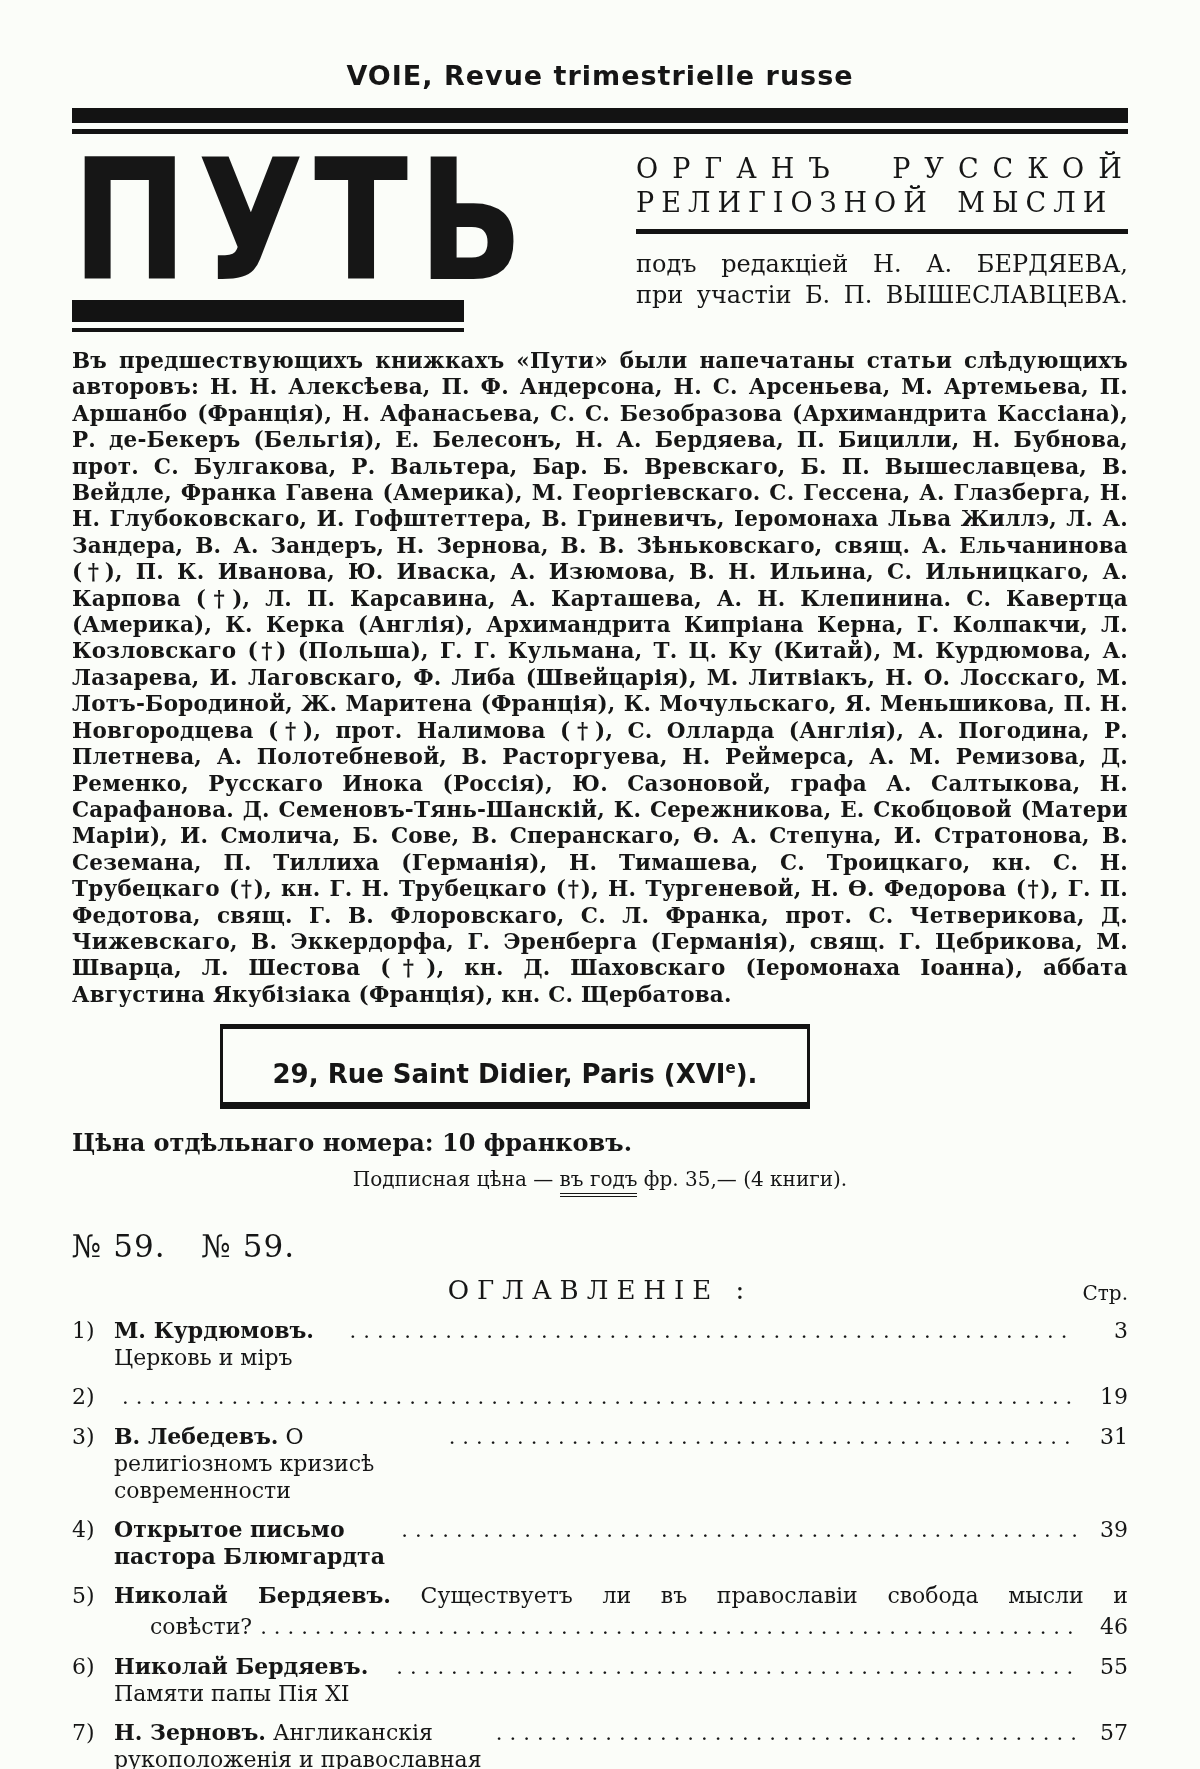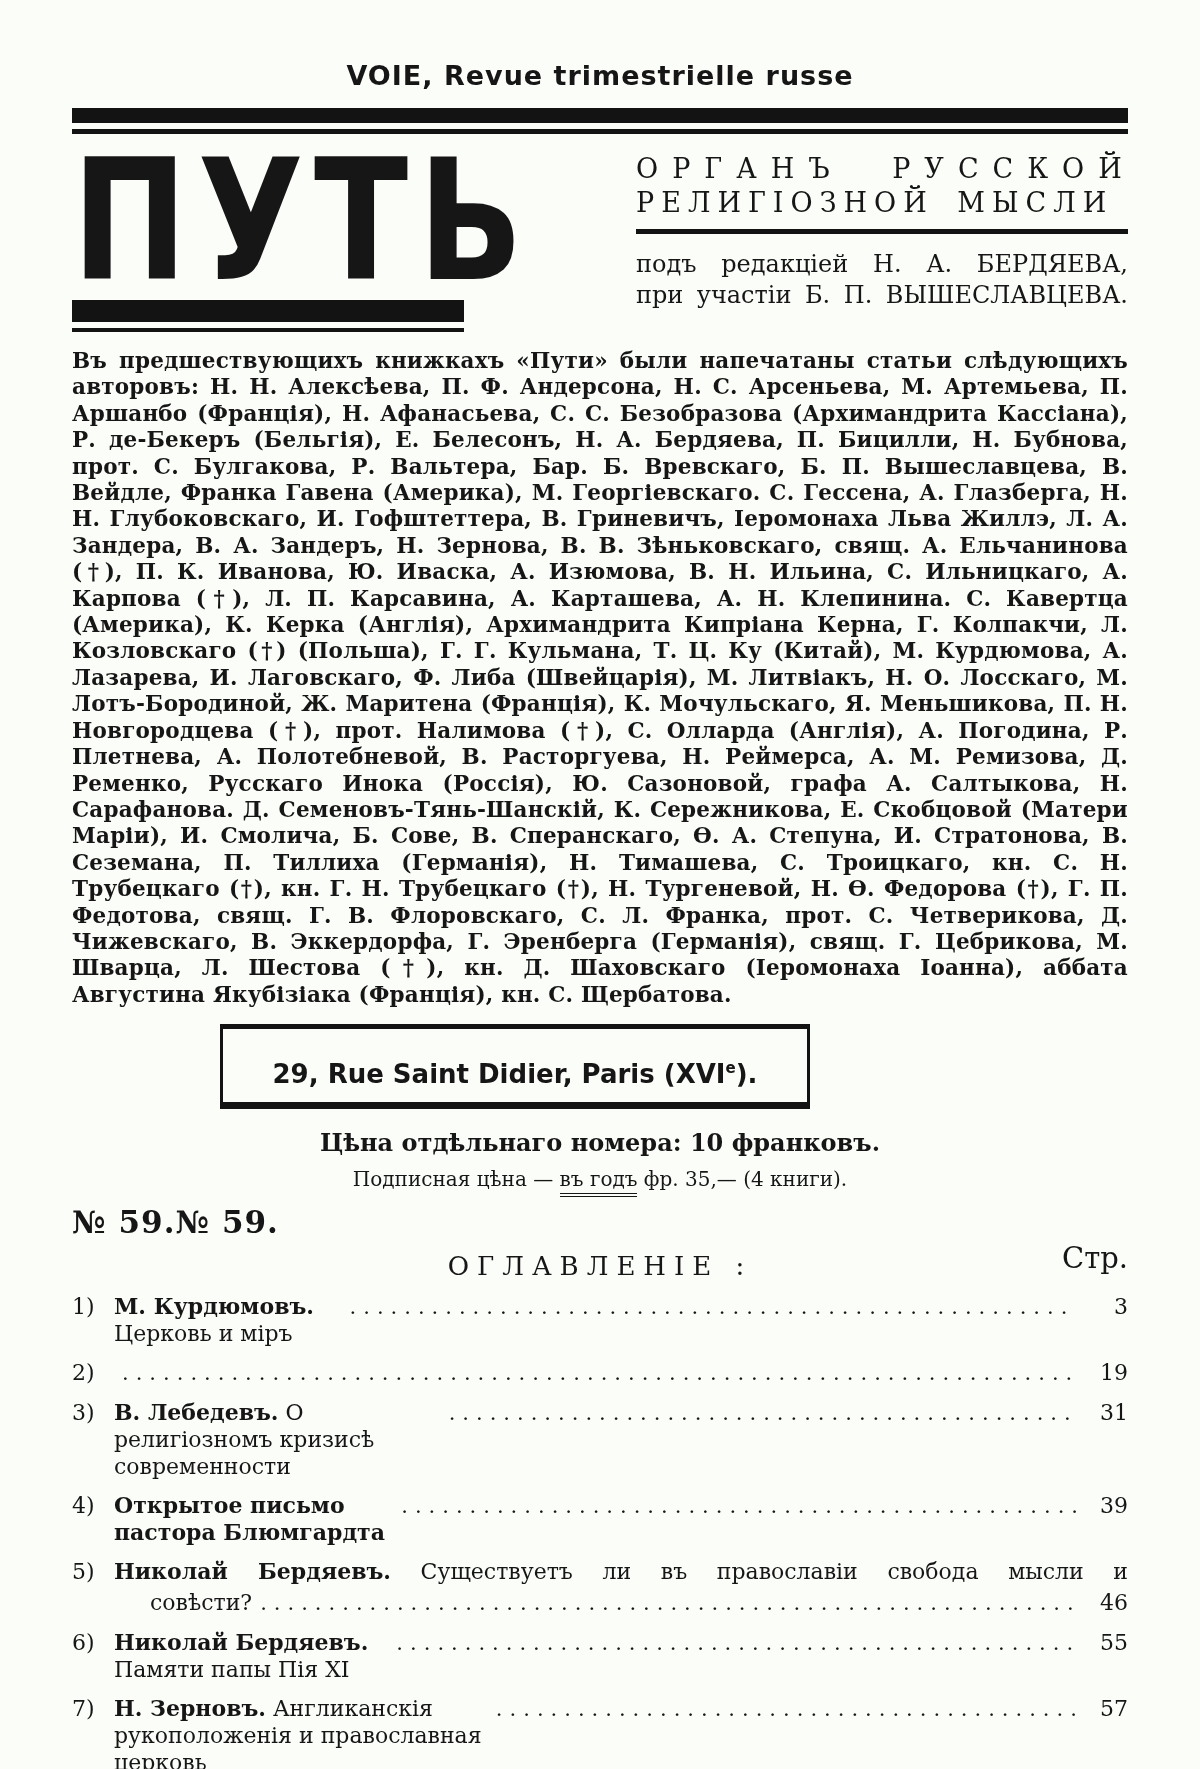--- a/index.html
+++ b/index.html
@@ -72,42 +72,43 @@
   .address-label { font-size:24px; line-height:28px; letter-spacing:7px; }
   .address-value {
     margin-top:11px;
     font-family:"DejaVu Sans","Liberation Sans",sans-serif;
     font-weight:bold; font-size:26px; line-height:30px;
   }
   .address-value sup { font-size:15px; }
 
   
   .price1 {
-    margin-top:20px; text-align:center;
+    margin-top:20px; text-align:left;
     font-weight:700; font-size:24px; line-height:28px;
   }
   .price2 { margin-top:7px; text-align:center; font-size:20px; line-height:30px; }
   .dbl-underline {
     border-bottom:4px double #161616;
     padding-bottom:2px;
   }
 
   
   .issue-line {
-    margin-top:10px;
+    margin-top:34px;
     display:flex; align-items:baseline;
-    font-weight:700; font-size:31px; line-height:36px;
+    font-weight:400; font-size:31px; line-height:36px;
     letter-spacing:1px;
+    gap:36px;
   }
   .issue-center { flex:1; text-align:center; letter-spacing:3px; }
 
   
   .toc-head { position:relative; margin-top:11px; text-align:center; }
   .toc-title { font-size:26px; line-height:30px; letter-spacing:8px; }
-  .toc-page-col { position:absolute; right:0; bottom:6px; font-size:29px;margin-left:45px; }
+  .toc-page-col { position:absolute; right:0; bottom:0; font-size:20px;margin-left:45px; }
 
   .toc-list { margin-top:4px; }
   .toc-row {
     display:flex; align-items:baseline;
     font-size:22px; line-height:27px;
     margin-top:12px;
   }
   .toc-row.wrap { margin-top:4px; }
   .toc-row.ind1 { padding-left:78px; }
   .toc-num { flex:none; width:42px; }

